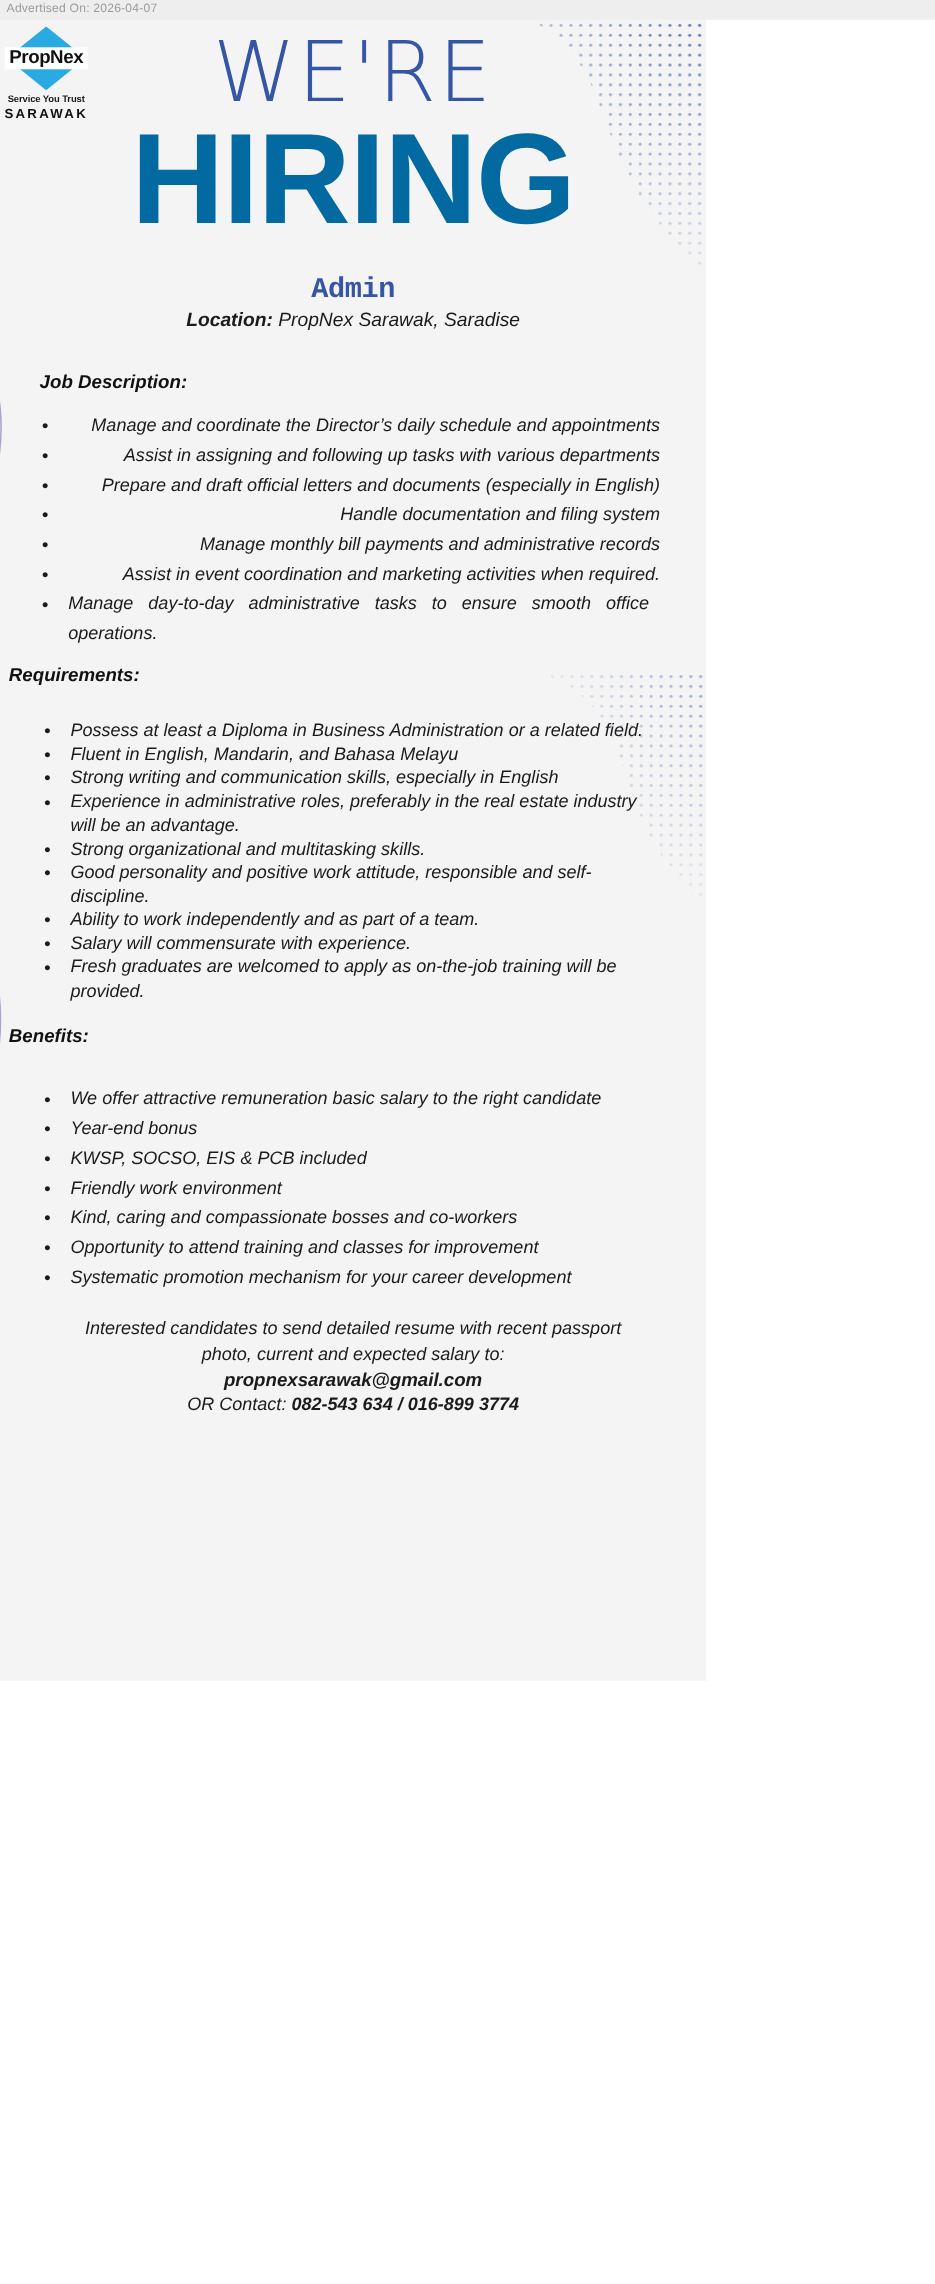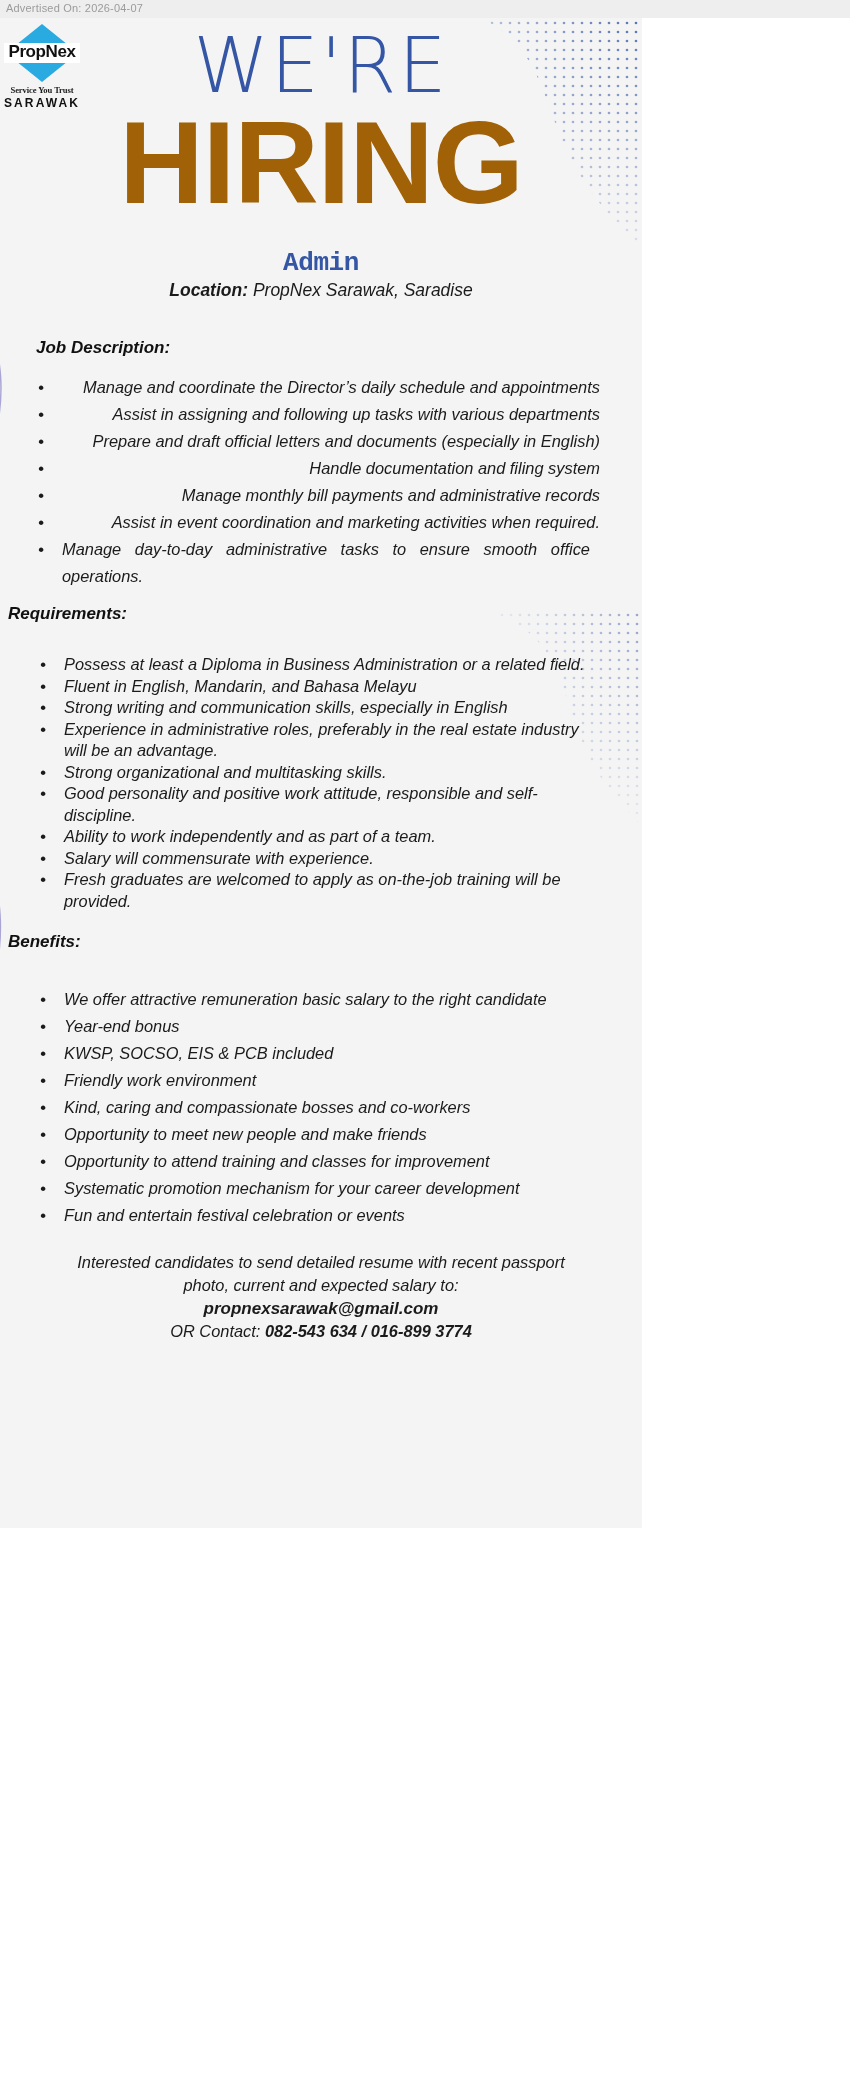--- a/index.html
+++ b/index.html
@@ -104,21 +104,21 @@
     color: #111111;
     letter-spacing: -0.4px;
     font-family: "Liberation Sans", sans-serif;
   }
   .logo-tag {
     margin-top: 1px;
     font-size: 8.6px;
     font-weight: bold;
     color: #1a1a1a;
     letter-spacing: -0.1px;
-    font-family: Liberation Serif, serif;
+    font-family: Liberation Sans, sans-serif;
   }
   .logo-region {
     margin-top: 1px;
     font-size: 12px;
     font-weight: bold;
     color: #111111;
     letter-spacing: 2.1px;
     font-family: "Liberation Sans", sans-serif;
   }
   
@@ -134,21 +134,21 @@
     line-height: 84px;
     font-weight: 300;
     color: #3456a5;
     letter-spacing: 2px;
     font-family: "DejaVu Sans", sans-serif;
   }
   .hiring {
     font-size: 117px;
     line-height: 110px;
     font-weight: bold;
-    color: #a16207;
+    color: #0369a1;
     letter-spacing: -1px;
     font-family: "Liberation Sans", sans-serif;
   }
   .job-title {
     margin-top: 24px;
     font-size: 26px;
     line-height: 42px;
     font-weight: bold;
     color: #3456a5;
     letter-spacing: -0.4px;
@@ -362,24 +362,22 @@
         <li>Fresh graduates are welcomed to apply as on-the-job training will be provided.</li>
       </ul>
 
       <div class="section-head sh-ben">Benefits:</div>
       <ul class="bullets ben">
         <li>We offer attractive remuneration basic salary to the right candidate</li>
         <li>Year-end bonus</li>
         <li>KWSP, SOCSO, EIS &amp; PCB included</li>
         <li>Friendly work environment</li>
         <li>Kind, caring and compassionate bosses and co-workers</li>
-        <li>Opportunity to meet new people and make friends</li>
         <li>Opportunity to attend training and classes for improvement</li>
         <li>Systematic promotion mechanism for your career development</li>
-        <li>Fun and entertain festival celebration or events</li>
       </ul>
 
       <div class="contact">
         <span>Interested candidates to send detailed resume with recent passport photo, current and expected salary to:</span>
         <span class="email">propnexsarawak@gmail.com</span>
         <span>OR Contact:</span>
         <span class="phone">082-543 634 / 016-899 3774</span>
       </div>
     </div>
 

